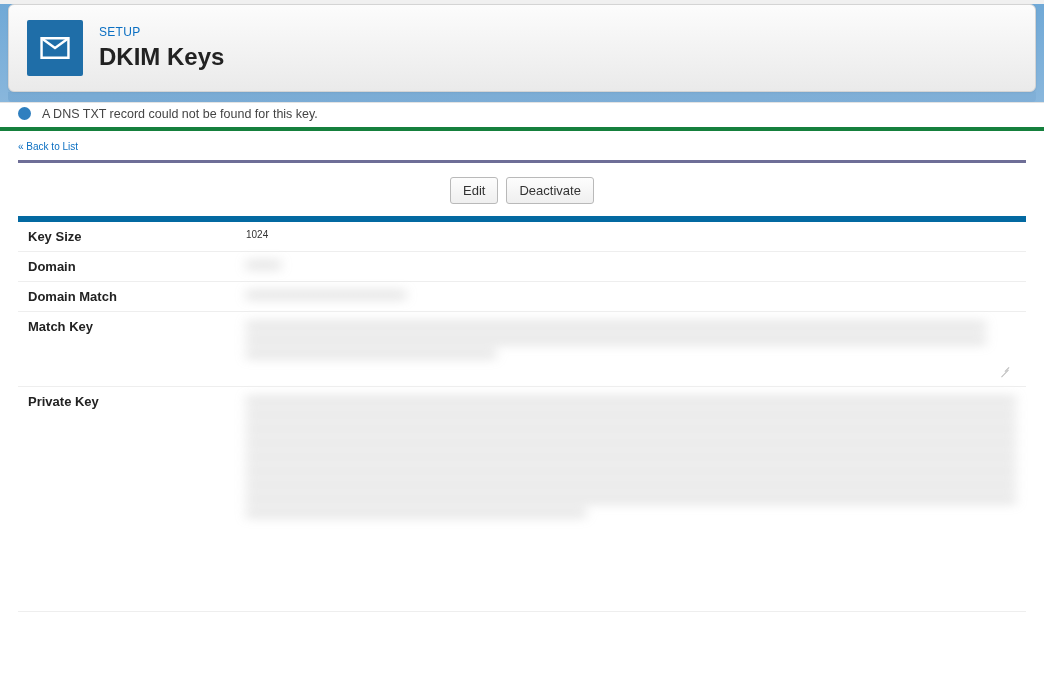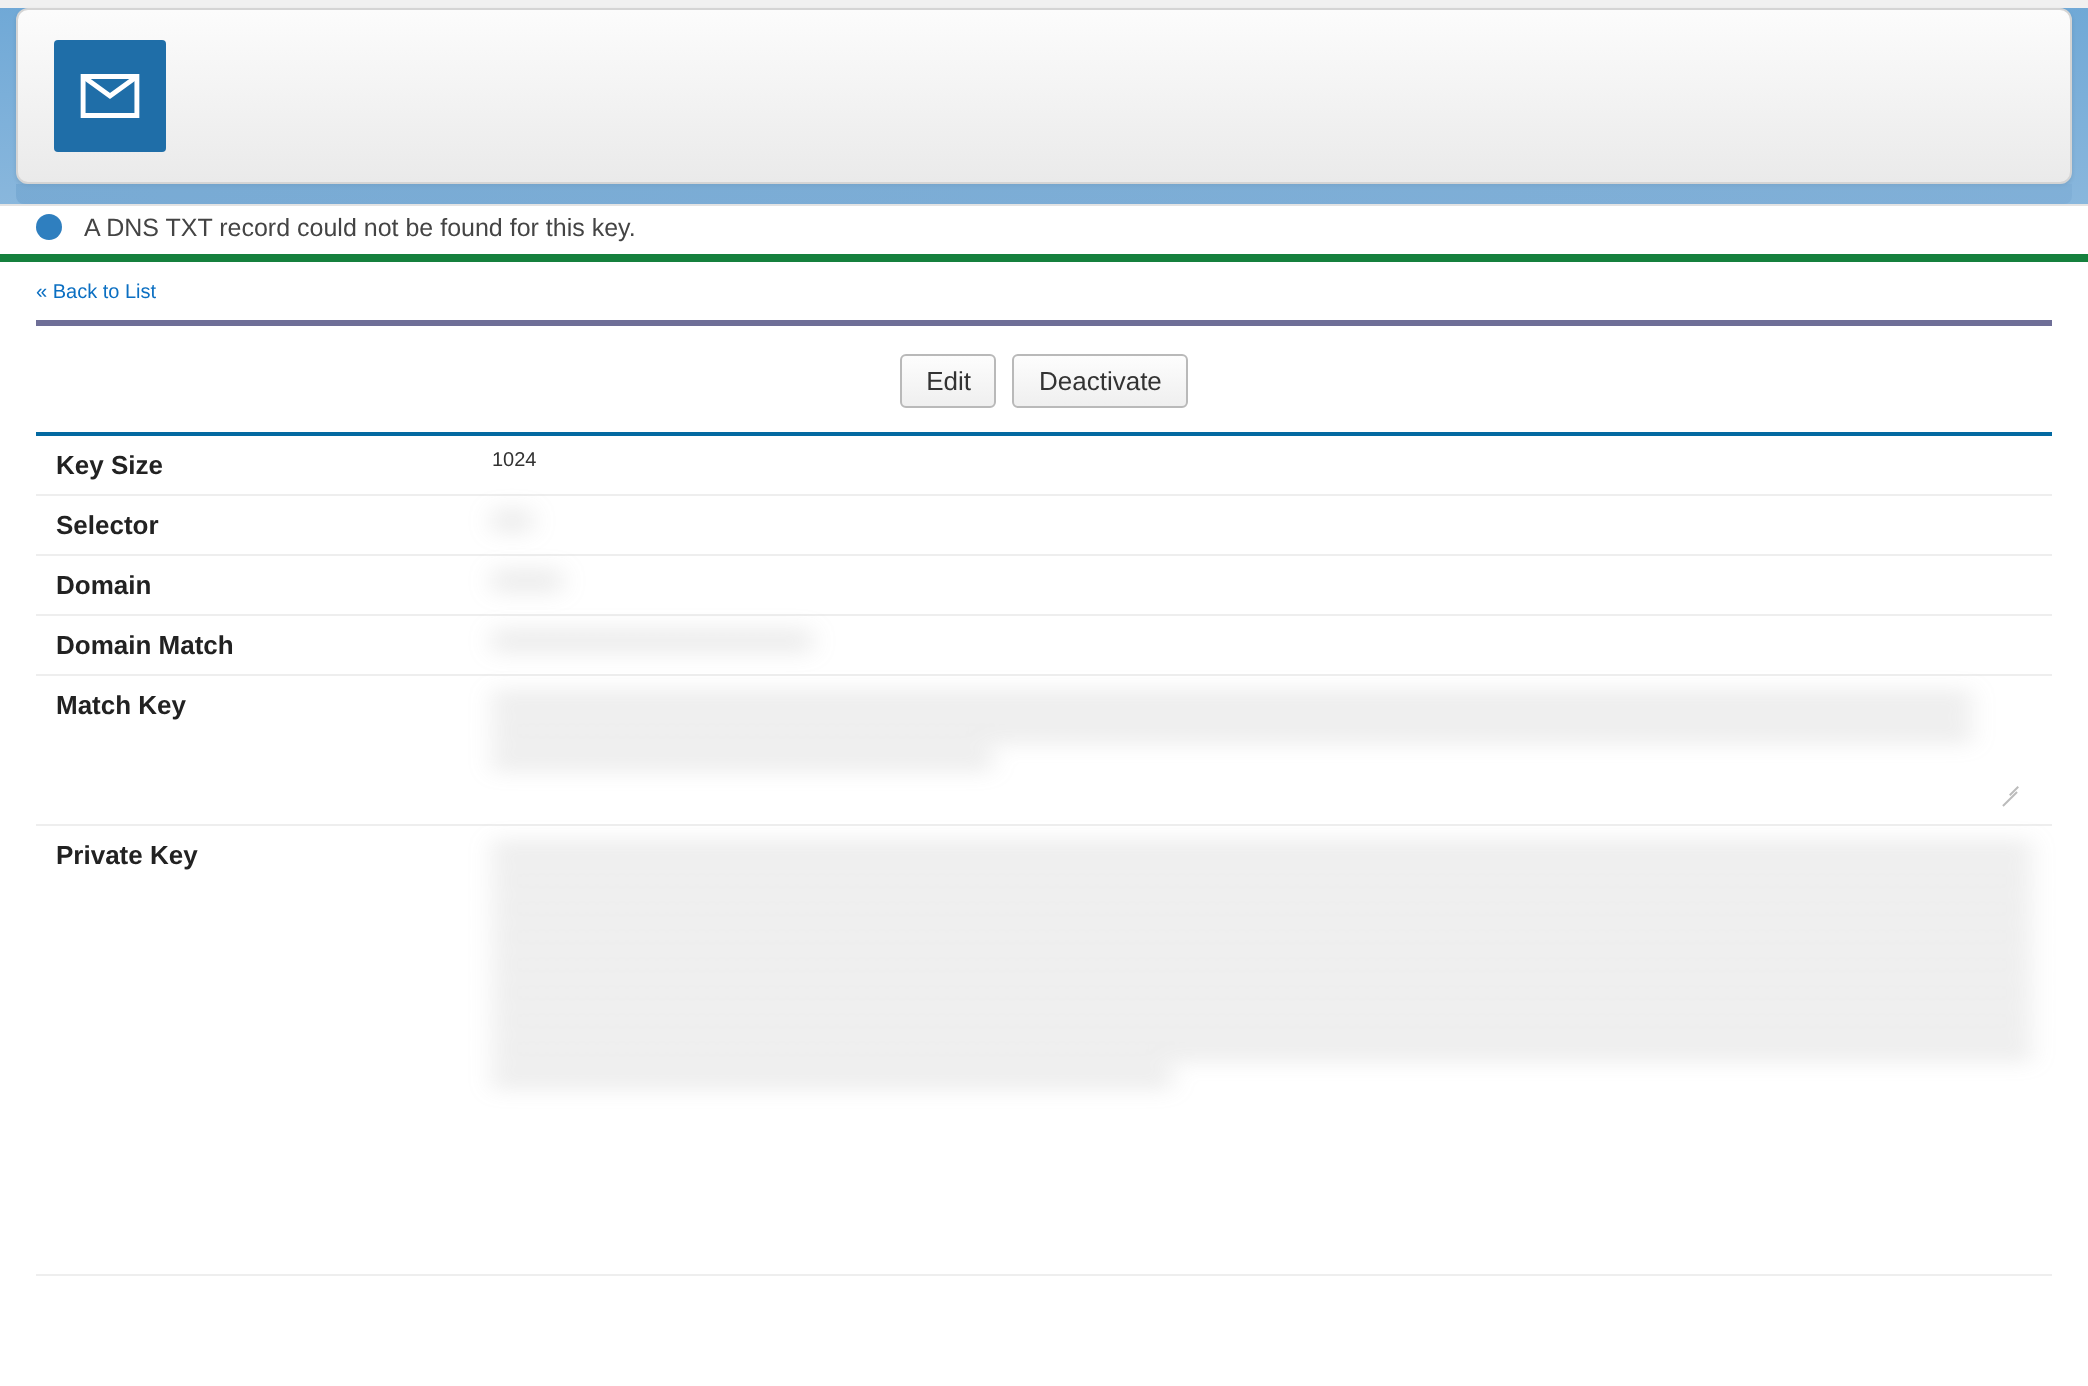--- a/index.html
+++ b/index.html
@@ -94,21 +94,21 @@
     .separator-bar {
       height: 3px;
       background: #6e6e97;
       margin: 0 18px;
     }
     .toolbar {
       display: flex;
       justify-content: center;
       gap: 8px;
       padding: 14px 0 12px 0;
-      border-bottom: 2px solid #0369a1;
+      border-bottom: 6px solid #0369a1;
       margin: 0 18px;
     }
     .btn {
       background: linear-gradient(#fdfdfd, #efefef);
       border: 1px solid #b9b9b9;
       border-radius: 3px;
       padding: 5px 12px;
       font-size: 13px;
       color: #333;
       cursor: pointer;
@@ -166,20 +166,24 @@
 
 <div class="page-wrapper">
   <div class="header-bar">
     <div class="header-icon">
       <svg viewBox="0 0 24 18">
           <path d="M0 0h24v18H0z" fill="none"></path>
           <path d="M1 1h22v16H1z" fill="none" stroke="#fff" stroke-width="2"></path>
           <path d="M1 1l11 8L23 1" fill="none" stroke="#fff" stroke-width="2"></path>
         </svg>
     </div>
+    <div class="header-titles">
+      <div class="header-subtitle">SETUP</div>
+      <div class="header-title">DKIM Keys</div>
+    </div>
   </div>
   <div class="pattern-strip"></div>
 
   <div class="content-area">
     <div class="alert-row">
       <span>A DNS TXT record could not be found for this key.</span>
     </div>
 
     <a href="#" class="back-link">« Back to List</a>
 
@@ -188,24 +192,20 @@
     <div class="toolbar">
       <button class="btn">Edit</button>
       <button class="btn">Deactivate</button>
     </div>
 
     <table class="detail-table">
       <tbody>
           <tr>
         <td class="label-cell">Key Size</td>
         <td class="value-cell">1024</td>
-      </tr>
-      <tr>
-        <td class="label-cell">Selector</td>
-        <td class="value-cell"><span class="blurred-short">xxxx</span></td>
       </tr>
       <tr>
         <td class="label-cell">Domain</td>
         <td class="value-cell"><span class="blurred-short">xxxxxxx</span></td>
       </tr>
       <tr>
         <td class="label-cell">Domain Match</td>
         <td class="value-cell"><span class="blurred-short">xxxxxxxxxxxxxxxxxxxxxxxxxxxxxxxx</span></td>
       </tr>
       <tr>

